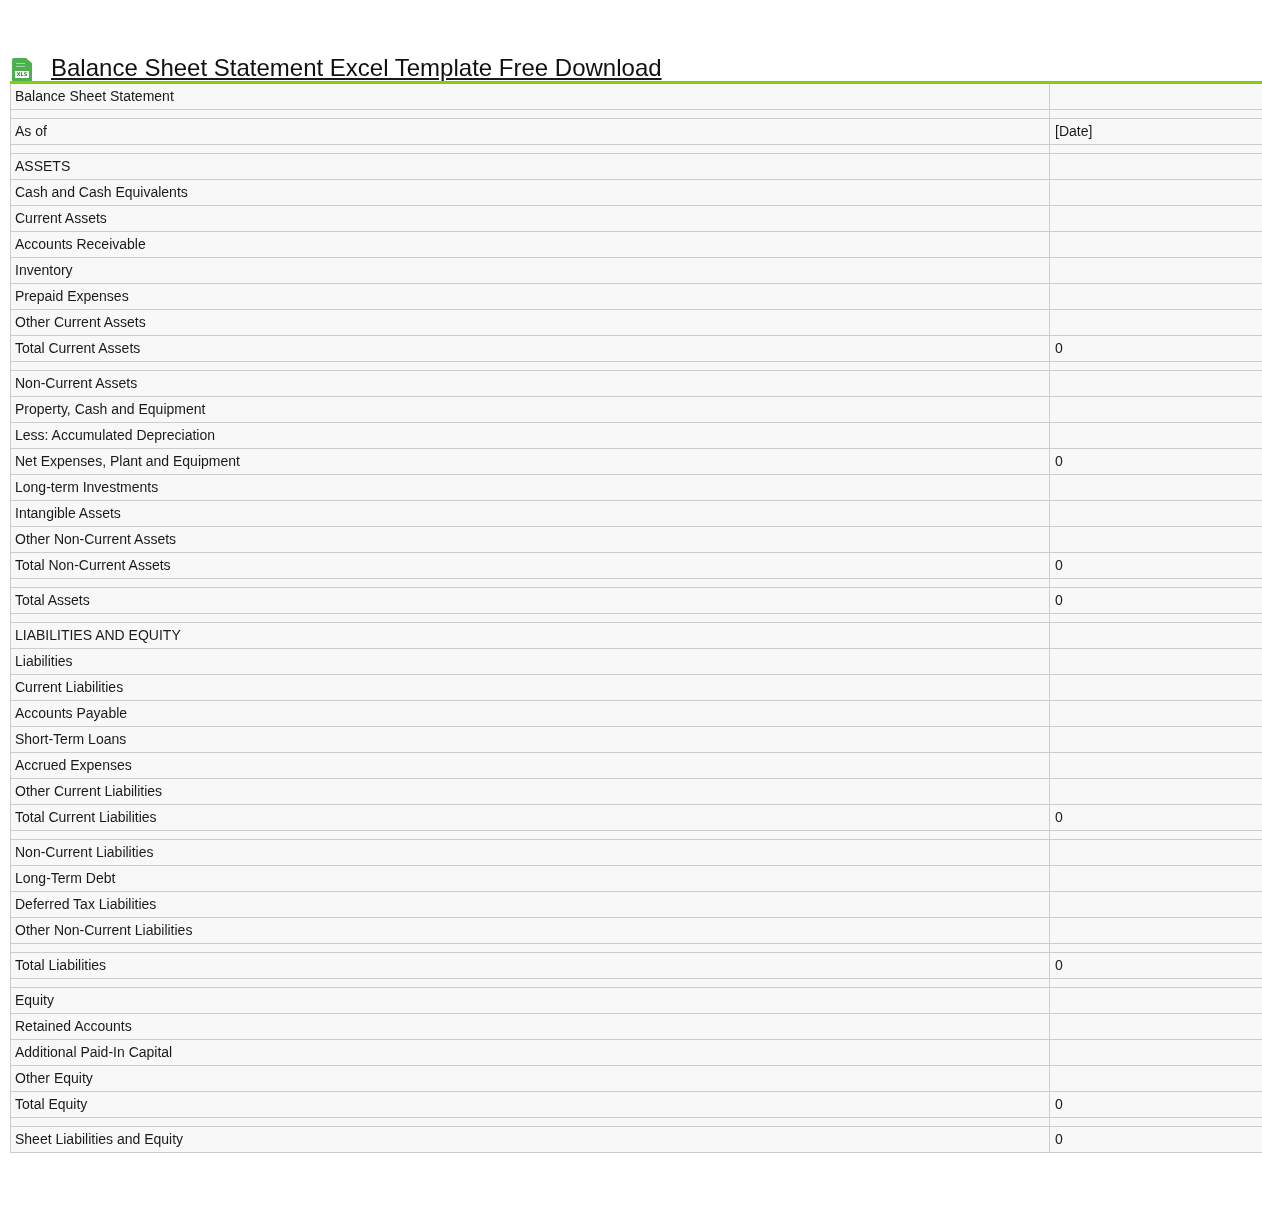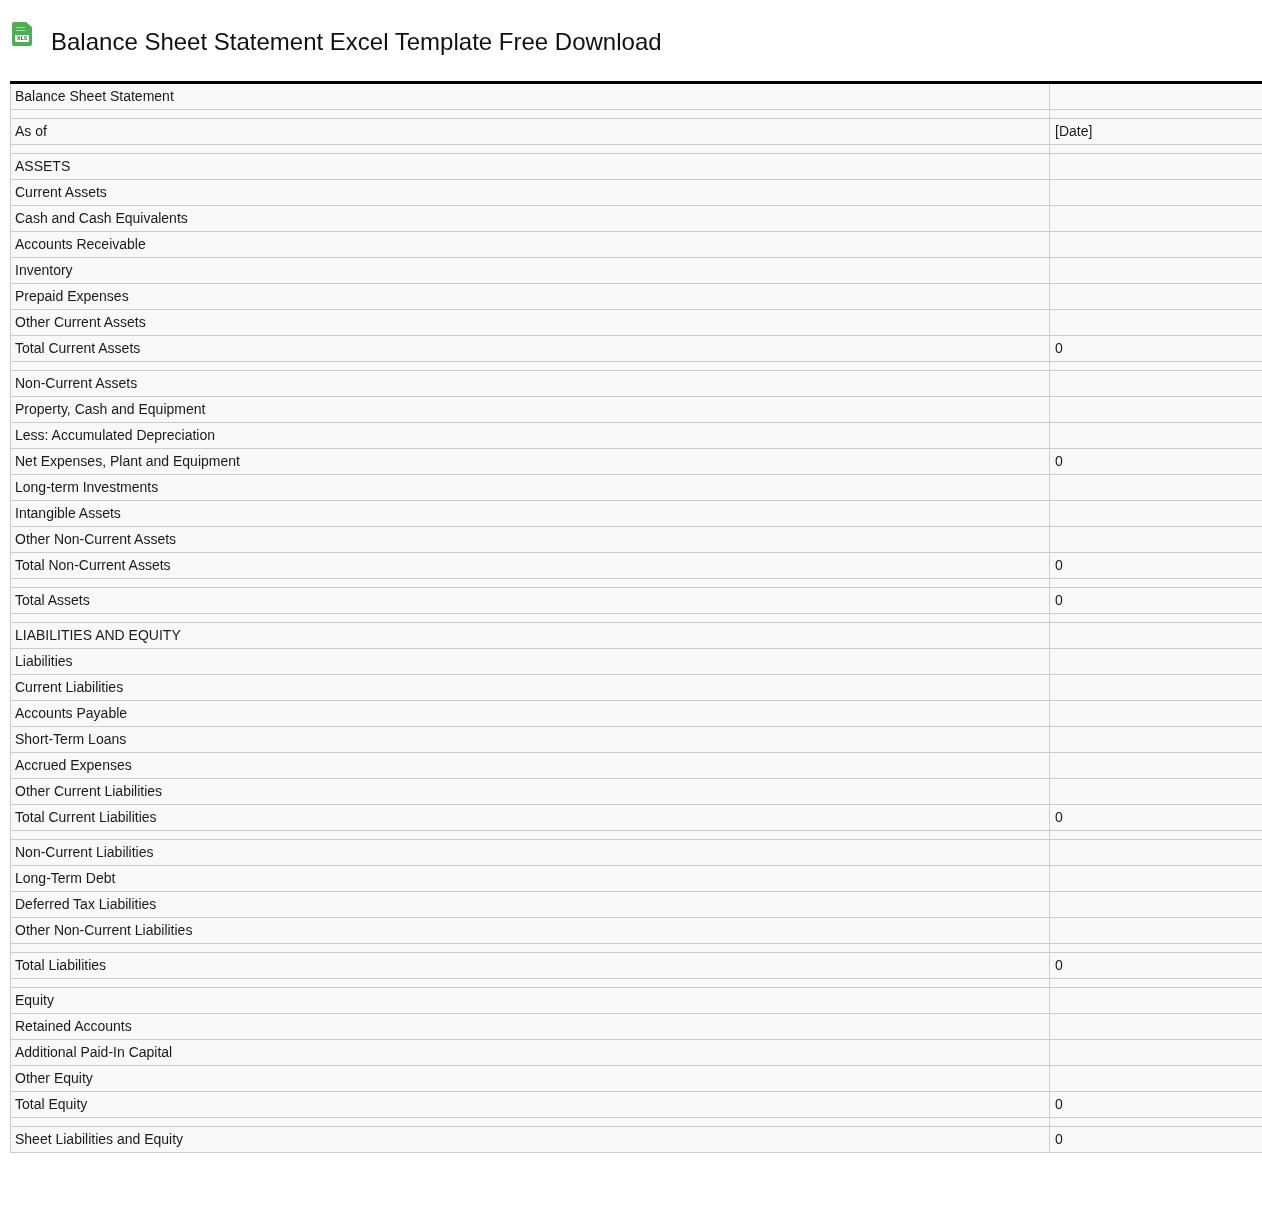--- a/index.html
+++ b/index.html
@@ -7,24 +7,25 @@
       width: 1262px;
       height: 1205px;
       font-family: "Liberation Sans", "DejaVu Sans", sans-serif;
       color: #1a1a1a;
       overflow: hidden;
       position: relative;
     }
     .header {
       position: absolute;
       left: 12px;
-      top: 28px;
+      top: 44px;
       height: 38px;
       display: flex;
-      align-items: flex-start;
+      align-items: flex-end;
+      text-decoration: underline;
     }
     .file-icon {
       width: 20px;
       height: 24px;
       position: relative;
       margin-right: 19px;
       margin-top: -6px;
     }
     .file-icon .body {
       position: absolute; left: 0; top: 0; width: 20px; height: 24px;
@@ -49,21 +50,21 @@
       font-weight: normal;
       color: #111;
       margin: 0;
       letter-spacing: 0px;
     }
     .sheet {
       position: absolute;
       left: 10px;
       top: 81px;
       width: 1252px;
-      border-top: 3px solid #000000;
+      border-top: 3px solid #84cc16;
     }
     table {
       width: 1252px;
       border-collapse: collapse;
       table-layout: fixed;
       background: #f8f8f8;
     }
     col.c1 { width: 1039px; }
     col.c2 { width: 213px; }
     td {
@@ -113,25 +114,25 @@
         </tr>
         <tr class="spacer">
           <td></td>
           <td></td>
         </tr>
         <tr>
           <td>ASSETS</td>
           <td class="val"></td>
         </tr>
         <tr>
+          <td>Cash and Cash Equivalents</td>
+          <td class="val"></td>
+        </tr>
+        <tr>
           <td>Current Assets</td>
-          <td class="val"></td>
-        </tr>
-        <tr>
-          <td>Cash and Cash Equivalents</td>
           <td class="val"></td>
         </tr>
         <tr>
           <td>Accounts Receivable</td>
           <td class="val"></td>
         </tr>
         <tr>
           <td>Inventory</td>
           <td class="val"></td>
         </tr>

